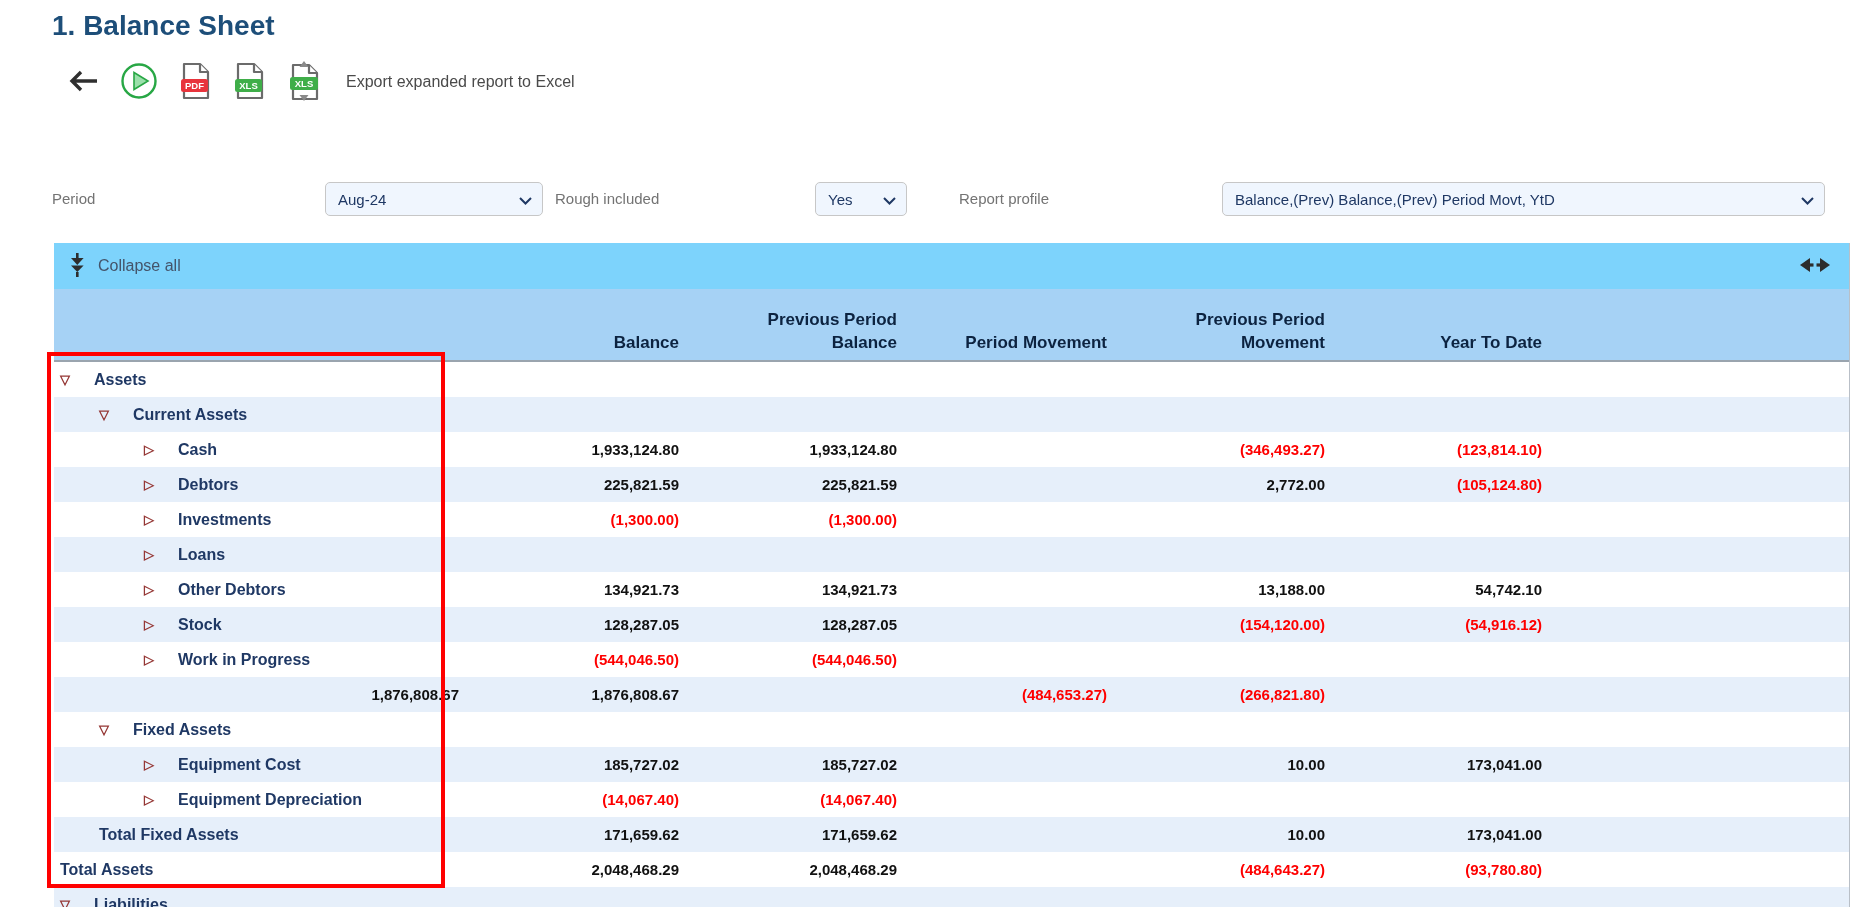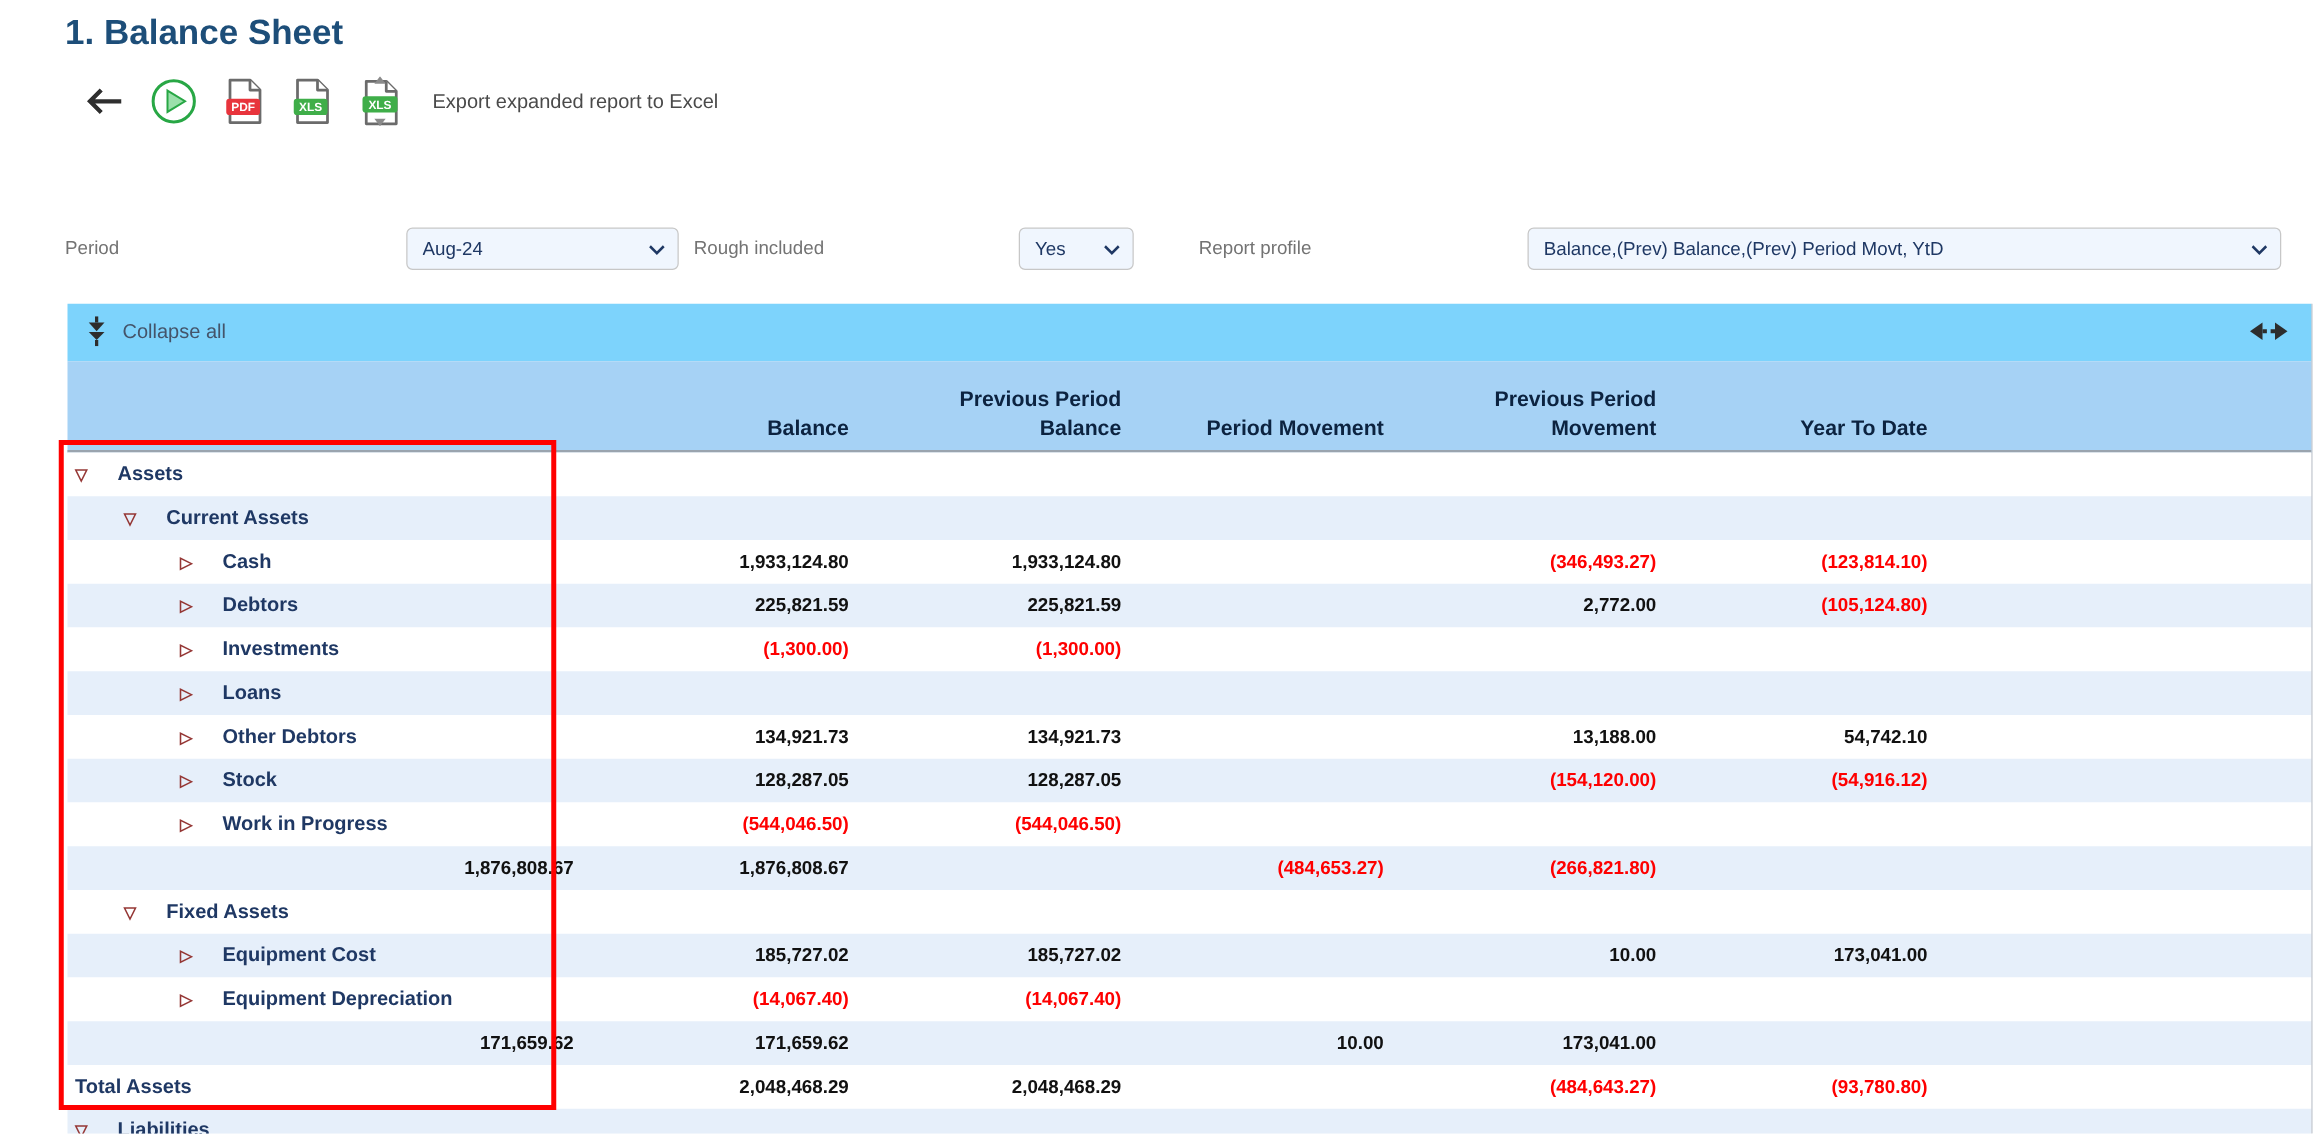--- a/index.html
+++ b/index.html
@@ -329,20 +329,23 @@
             <span>Equipment Depreciation</span>
           </div>
           <div class="num neg">(14,067.40)</div>
           <div class="num neg">(14,067.40)</div>
           <div class="num"></div>
           <div class="num"></div>
           <div class="num"></div>
           <div></div>
         </div>
         <div class="grow alt">
+          <div class="lcell" style="padding-left: 45px;">
+            <span>Total Fixed Assets</span>
+          </div>
           <div class="num">171,659.62</div>
           <div class="num">171,659.62</div>
           <div class="num"></div>
           <div class="num">10.00</div>
           <div class="num">173,041.00</div>
           <div></div>
         </div>
         <div class="grow">
           <div class="lcell" style="padding-left: 6px;">
             <span>Total Assets</span>

